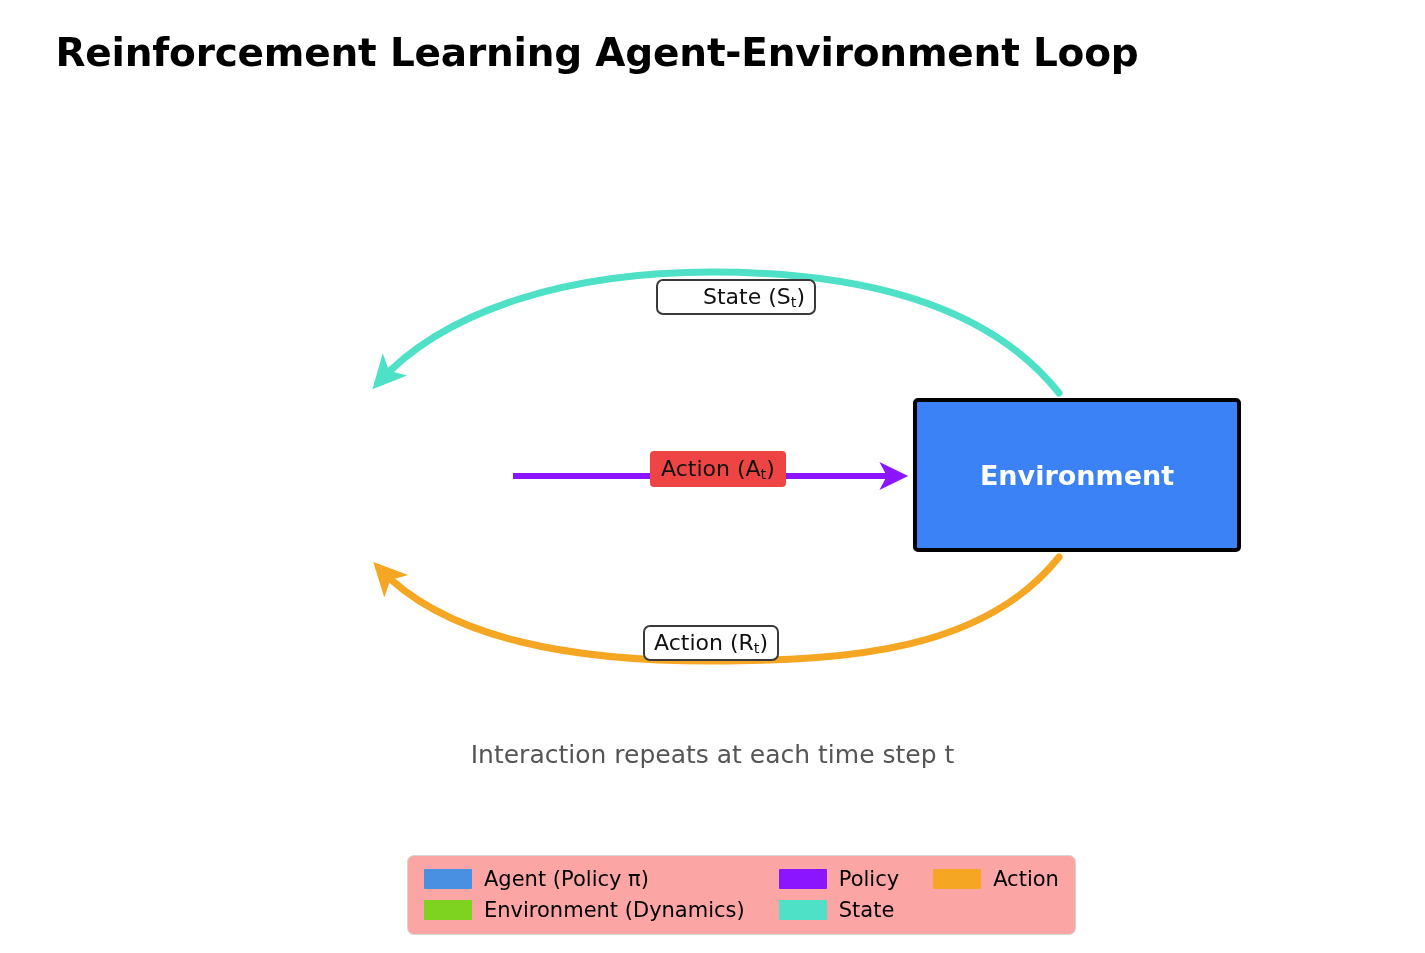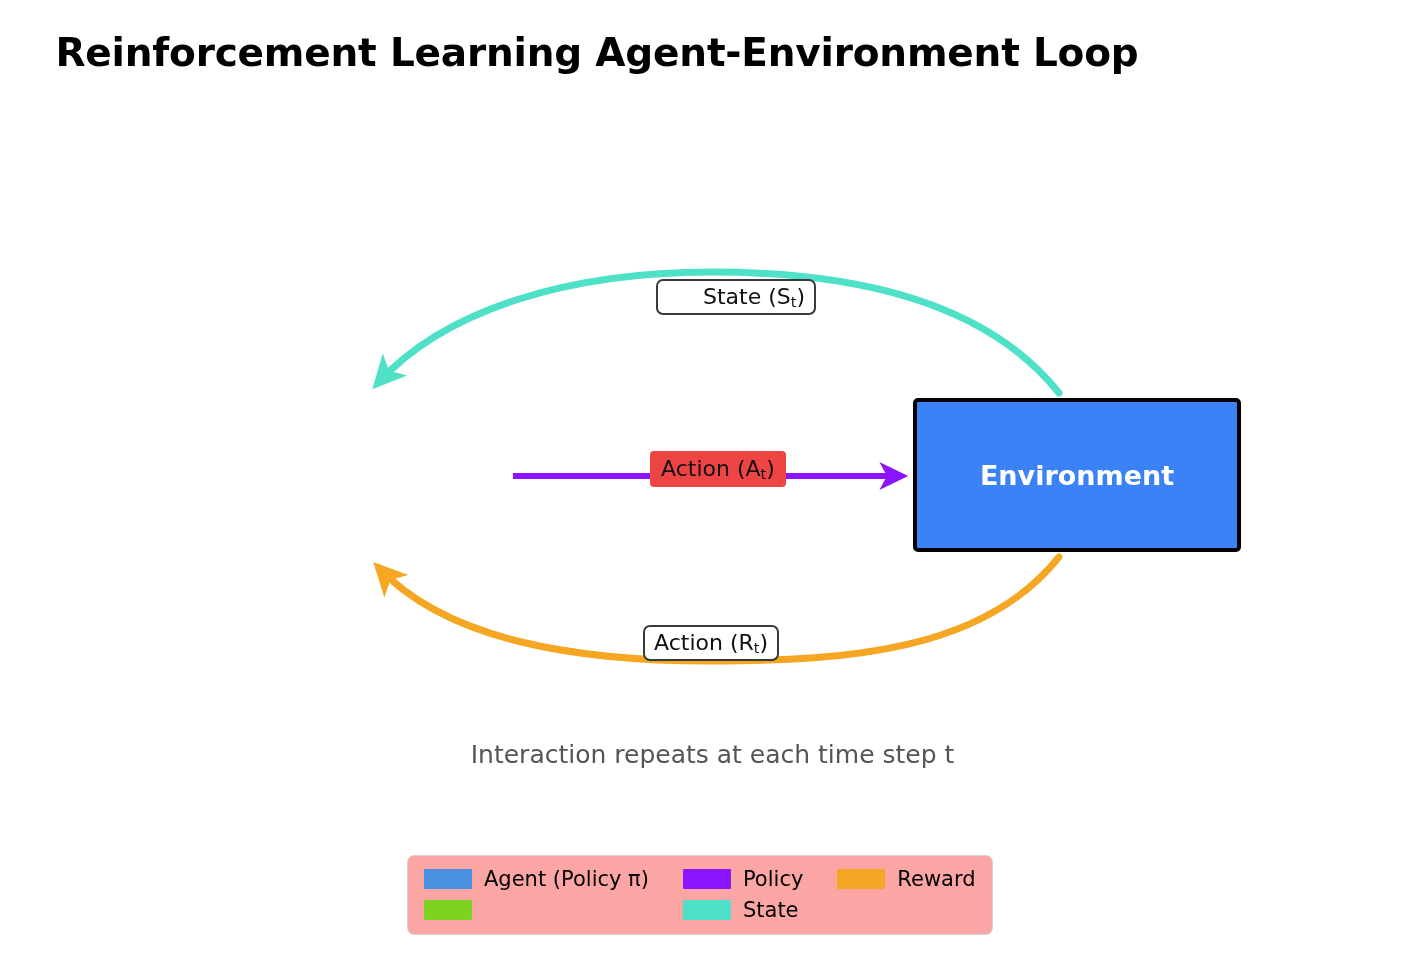--- a/index.html
+++ b/index.html
@@ -206,24 +206,25 @@
     <div class="legend-entry">
       <span class="legend-swatch" style="background:#4a90e2"></span>
       <span class="legend-text">Agent (Policy π)</span>
     </div>
     <div class="legend-entry">
       <span class="legend-swatch" style="background:#8b15ff"></span>
       <span class="legend-text">Policy</span>
     </div>
     <div class="legend-entry">
       <span class="legend-swatch" style="background:#f5a623"></span>
-      <span class="legend-text">Reward</span>
+      <span class="legend-text">Action</span>
     </div>
     <div class="legend-entry">
       <span class="legend-swatch" style="background:#7ed321"></span>
+      <span class="legend-text">Environment (Dynamics)</span>
     </div>
     <div class="legend-entry">
       <span class="legend-swatch" style="background:#4fe0c8"></span>
       <span class="legend-text">State</span>
     </div>
     <div class="legend-entry empty"></div>
   </div>
 
 </div>
 

